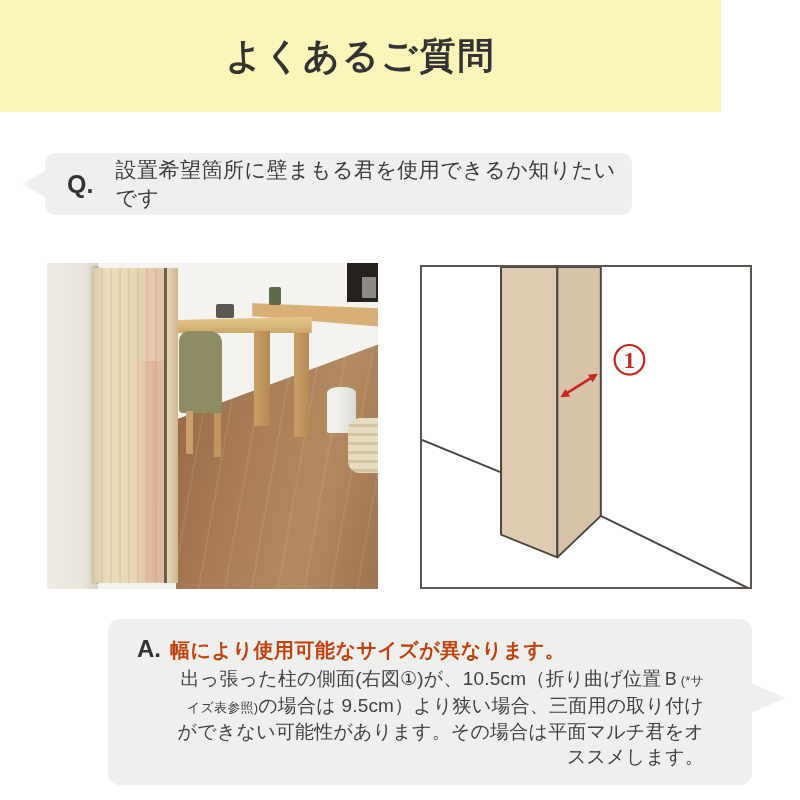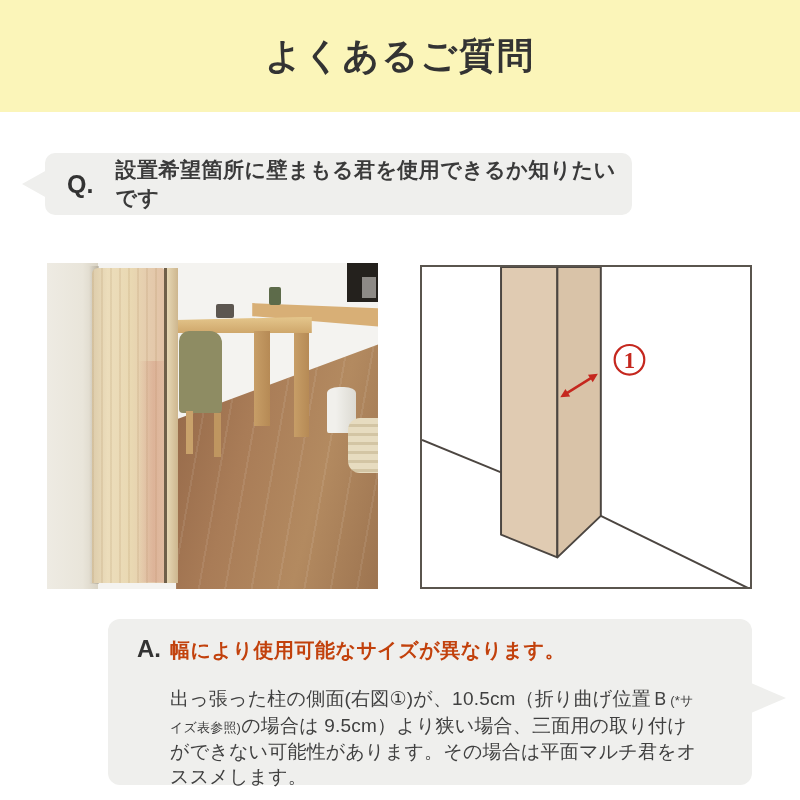--- a/index.html
+++ b/index.html
@@ -5,56 +5,56 @@
   html,body{margin:0;padding:0;}
   body{
     width:800px;height:800px;background:#ffffff;
     font-family:"Liberation Sans","DejaVu Sans",sans-serif;
     color:#333;overflow:hidden;
   }
   .page{position:relative;width:800px;height:800px;background:#fff;}
 
   
   .hdr{
-    position:absolute;left:0;top:0;width:800px;height:112px;
+    position:absolute;left:0;top:0;width:721px;height:112px;
     background:#fbf5b9;display:flex;align-items:center;justify-content:center;
   }
   .hdr h1{
     margin:0;font-size:36px;font-weight:bold;color:#333;letter-spacing:2px;
   }
 
   
   .bubble{position:absolute;background:#efefed;border-radius:10px;box-sizing:border-box;}
   .q-bubble{
     left:45px;top:153px;width:587px;height:62px;
     display:flex;align-items:center;padding-left:22px;
   }
   .q-tail{
     position:absolute;left:-23px;top:50%;transform:translateY(-50%);
     width:0;height:0;border-top:14px solid transparent;
     border-bottom:14px solid transparent;border-right:25px solid #efefed;
   }
   .q-label{font-size:25px;font-weight:bold;color:#333;margin-right:22px;}
-  .q-text{font-size:21px;font-weight:700;color:#3a3a3a;letter-spacing:0.5px;}
+  .q-text{font-size:21px;font-weight:400;color:#3a3a3a;letter-spacing:0.5px;}
 
   .a-bubble{
     left:108px;top:619px;width:644px;height:166px;border-radius:12px;
     padding:16px 48px 0 29px;
   }
   .a-tail{
     position:absolute;right:-34px;top:64px;
     width:0;height:0;border-top:15px solid transparent;
     border-bottom:15px solid transparent;border-left:35px solid #efefed;
   }
   .a-head{display:flex;align-items:baseline;}
   .a-label{font-size:24px;font-weight:bold;color:#333;width:33px;flex:0 0 33px;}
   .a-headline{font-size:20px;font-weight:bold;color:#c2410c;letter-spacing:0.5px;}
   .a-body{
-    margin:23px 0 0 33px;width:534px;font-size:19px;line-height:24.5px;
-    color:#404040;letter-spacing:0.2px;
+    margin:3px 0 0 33px;width:534px;font-size:19px;line-height:24.5px;
+    color:#404040;letter-spacing:0.2px;text-align:right;
   }
   .a-body .small-note{font-size:13px;}
 
   
   .photo{
     position:absolute;left:47px;top:263px;width:331px;height:326px;
     background:#f3f2ef;overflow:hidden;
   }
   .photo .ly{position:absolute;}
   .ph-wall-left{left:0;top:0;width:15.5%;height:100%;

